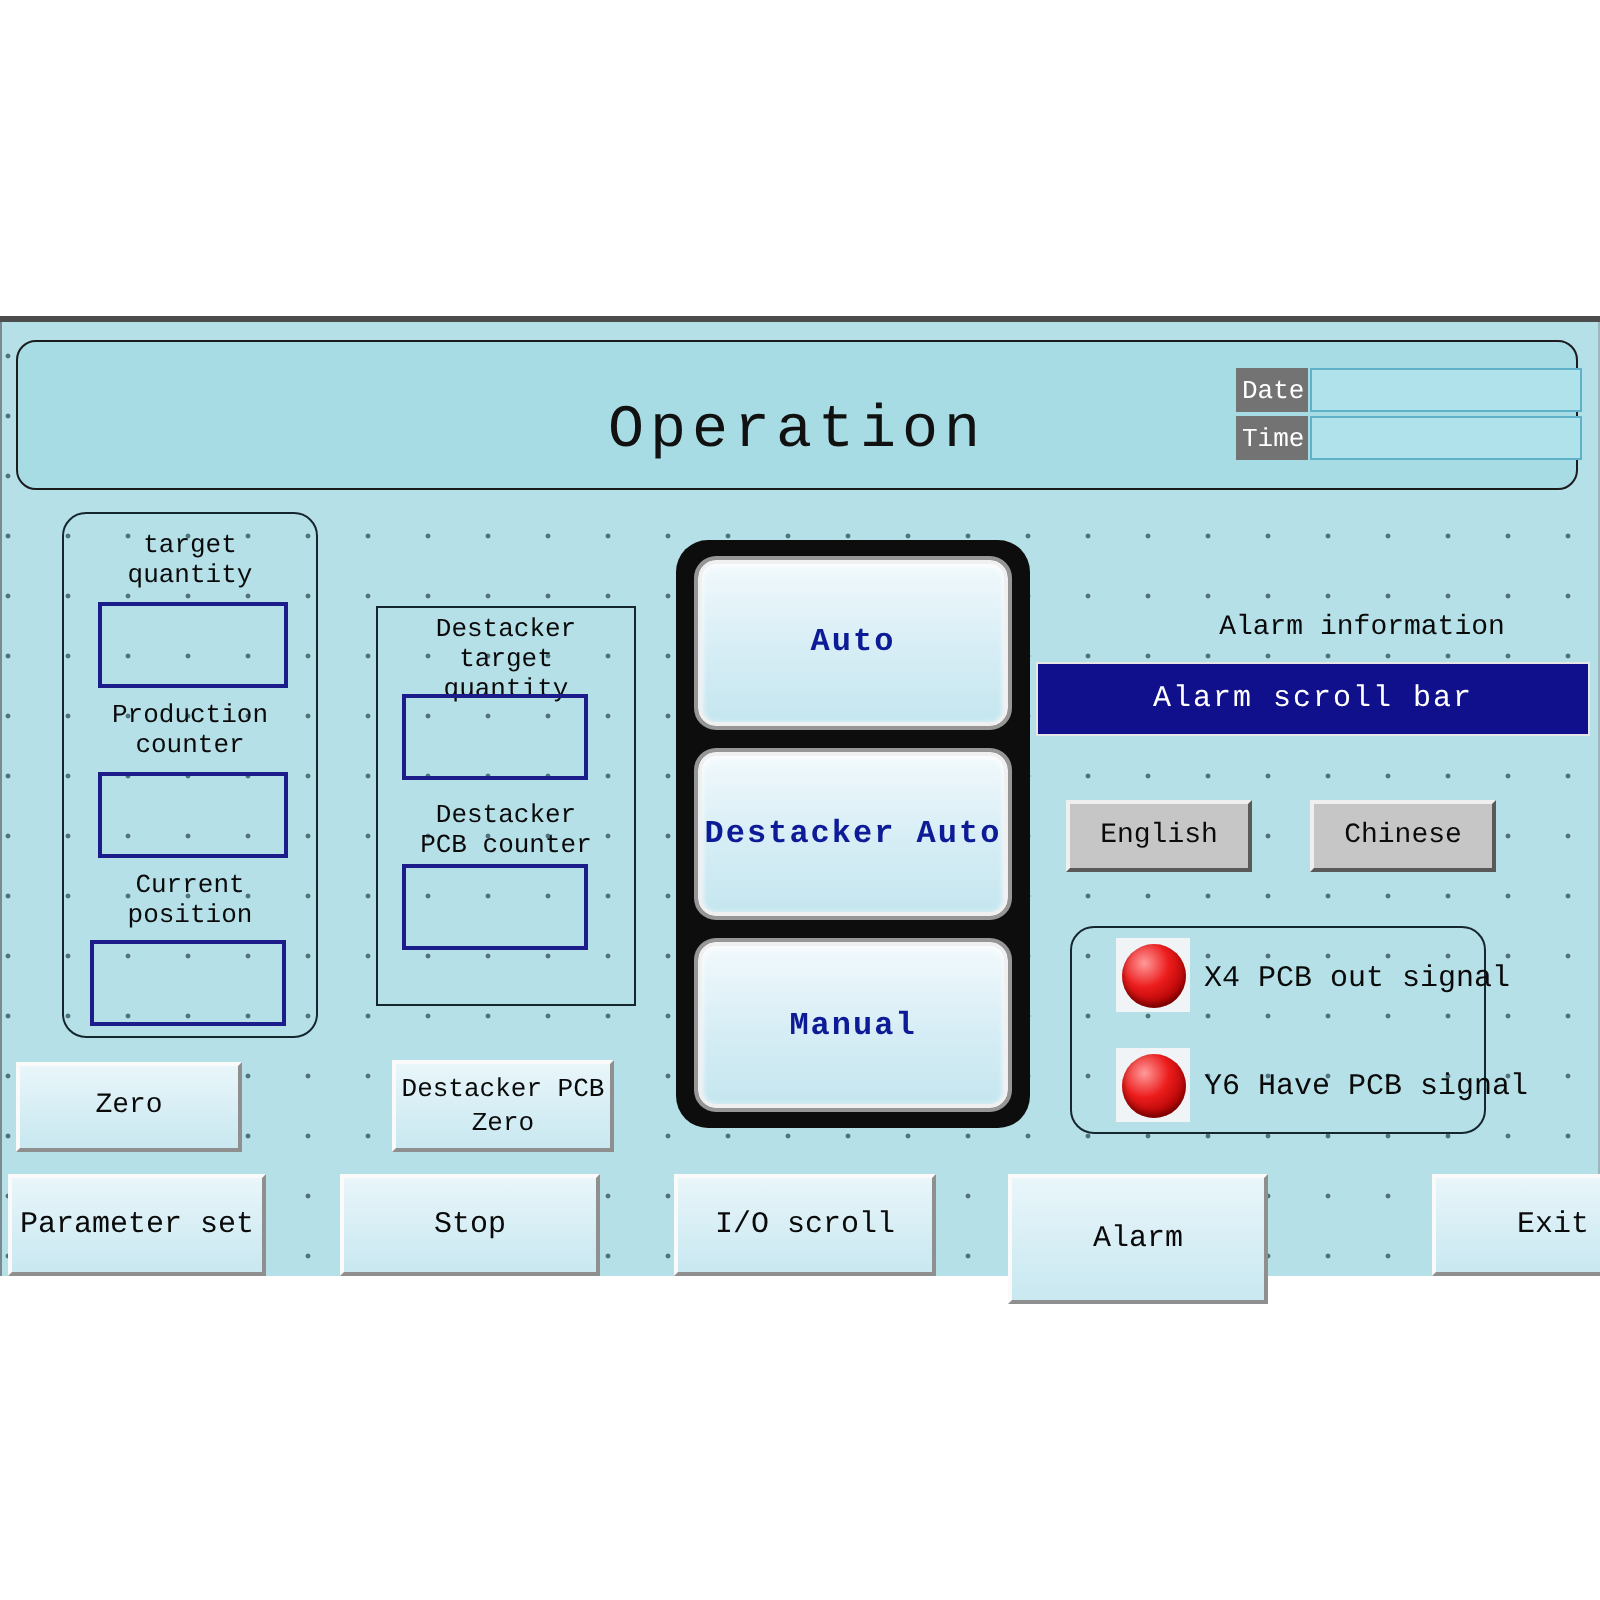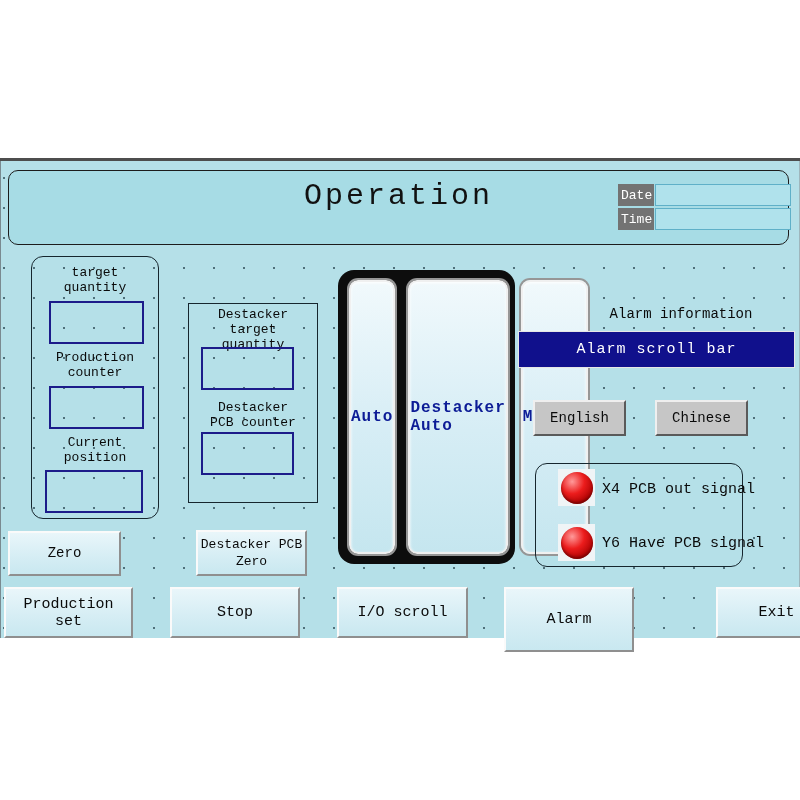--- a/index.html
+++ b/index.html
@@ -12,21 +12,21 @@
     background-color:#b5e0e8;
     background-image: radial-gradient(#50707a 1px, rgba(0,0,0,0) 1.4px);
     background-size:30px 30px; background-position:19px 2px;
     border-top:3px solid #4d4d4d;
     box-shadow: inset 1px 0 0 #7a8a90, inset -1px 0 0 #9fb6bc;
   }
 
   
   .header { position:absolute; left:8px; top:9px; width:781px; height:75px;
     background:#a7dce5; border:1px solid #1c1c1c; border-radius:10px; }
-  .title { position:absolute; left:0; top:8px; width:100%; text-align:center;
+  .title { position:absolute; left:0; top:28px; width:100%; text-align:center;
     font-size:30px; letter-spacing:3px; color:#111; }
   .dt-row { position:absolute; left:609px; width:173px; height:22px; display:flex; }
   .dt-row.date { top:13px; } .dt-row.time { top:37px; }
   .dt-label { width:36px; background:#737373; color:#fff; font-size:13px;
     display:flex; align-items:center; padding-left:3px; }
   .dt-field { flex:1; background:#b0e2ec; border:1px solid #5fb0c8; margin-left:1px; }
 
   
   .outline { position:absolute; border:1px solid #16262e; border-radius:12px; }
   .plabel { position:absolute; width:100%; text-align:center; font-size:13px;
@@ -39,21 +39,21 @@
   .lp-l2 { top:93px; } .lp-b2 { left:17px; top:129px; width:95px; height:43px; }
   .lp-l3 { top:178px; } .lp-b3 { left:13px; top:213px; width:98px; height:43px; }
 
   
   .dest-panel { left:188px; top:142px; width:130px; height:200px; border-radius:0; }
   .dp-l1 { top:3px; } .dp-b1 { left:12px; top:43px; width:93px; height:43px; }
   .dp-l2 { top:96px; } .dp-b2 { left:12px; top:128px; width:93px; height:43px; }
 
   
   .mode-panel { position:absolute; left:338px; top:109px; width:177px; height:294px;
-    background:#0d0d0d; border-radius:16px; display:flex; flex-direction:row;
+    background:#0d0d0d; border-radius:16px; display:flex; flex-direction:column;
     padding:10px 11px; gap:13px; }
   .mode-btn { flex:1; border-radius:9px; cursor:pointer;
     background:linear-gradient(180deg,#f1f9fc 0%,#d6edf5 55%,#c5e6ef 100%);
     border:2px solid #f0f0f0;
     box-shadow:0 0 0 2px #969696, inset 0 1px 3px #ffffff;
     color:#0d1c96; font-weight:bold; font-size:16px;
     display:flex; align-items:center; justify-content:center;
     font-family:"Liberation Mono", monospace; letter-spacing:1px; }
 
   
@@ -159,20 +159,20 @@
       <div class="led-sq led2">
           <div class="led"></div>
         </div>
       <div class="sig-label s2">Y6 Have PCB signal</div>
     </div>
 
     <div class="btn-blue btn-zero">Zero</div>
     <div class="btn-blue btn-dzero">Destacker PCB
 Zero</div>
 
-    <div class="btn-blue btn-param">Production set</div>
+    <div class="btn-blue btn-param">Parameter set</div>
     <div class="btn-blue btn-stop">Stop</div>
     <div class="btn-blue btn-io">I/O scroll</div>
     <div class="btn-blue btn-alarm">Alarm</div>
     <div class="btn-blue btn-exit">Exit</div>
 
   </div>
 </div>
 
 </body></html>

